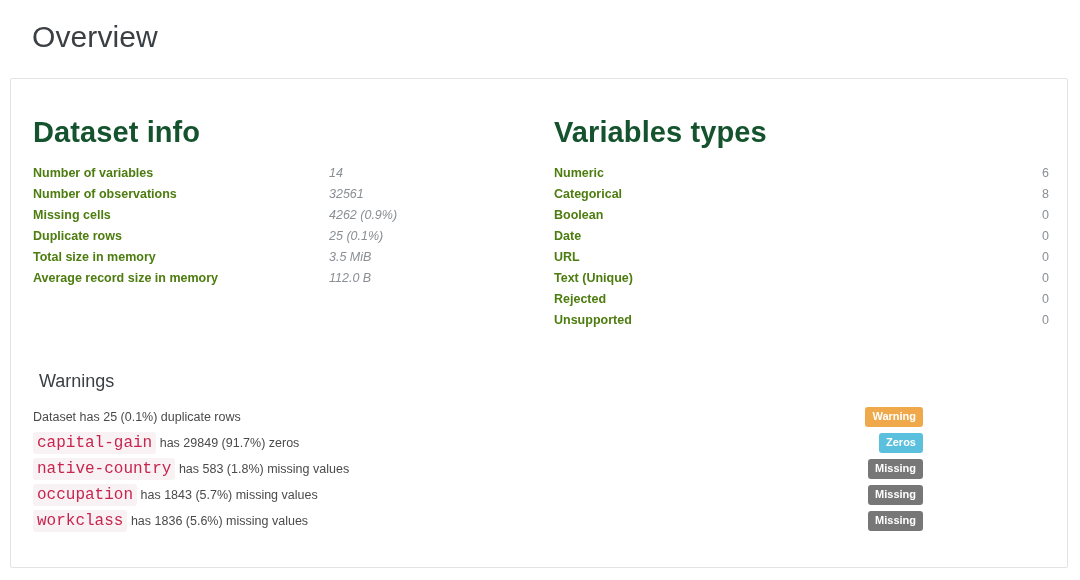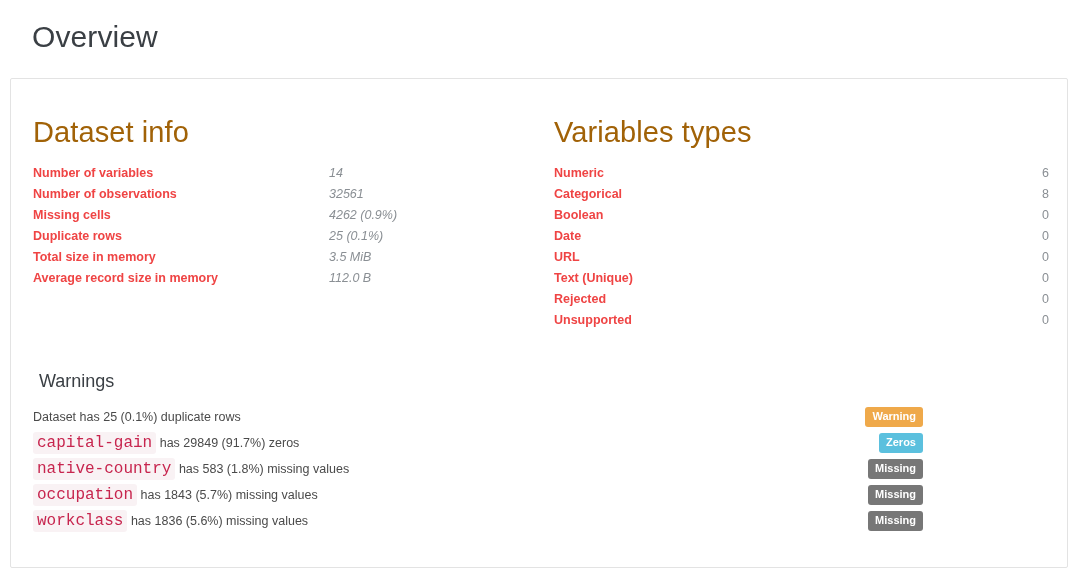--- a/index.html
+++ b/index.html
@@ -45,43 +45,43 @@
     padding: 38px 0 0 0;
   }
   .col {
     box-sizing: border-box;
   }
   .col-left  { width: 520px; padding-left: 22px; }
   .col-right { width: 520px; padding-left: 23px; }
 
   .section-title {
     font-size: 29px;
-    font-weight: 400;
-    color: #a16207;
+    font-weight: 700;
+    color: #14532d;
     margin: 0 0 14px 0;
     line-height: 1.1;
     letter-spacing: 0.1px;
   }
 
   
   table.kv {
     border-collapse: collapse;
     width: 100%;
     table-layout: fixed;
   }
   table.kv td {
     padding: 2px 0 3px 0;
     font-size: 12.5px;
     line-height: 16px;
     vertical-align: top;
     border: 0;
   }
   td.k {
     font-weight: bold;
-    color: #ef4444;
+    color: #4d7c0f;
     padding-left: 9px;
   }
   td.v {
     color: #8a8f94;
     font-weight: 400;
   }
   
   .kv-dataset td.k { width: 296px; }
   .kv-dataset td.v { text-align: left; font-style: italic; }
   

